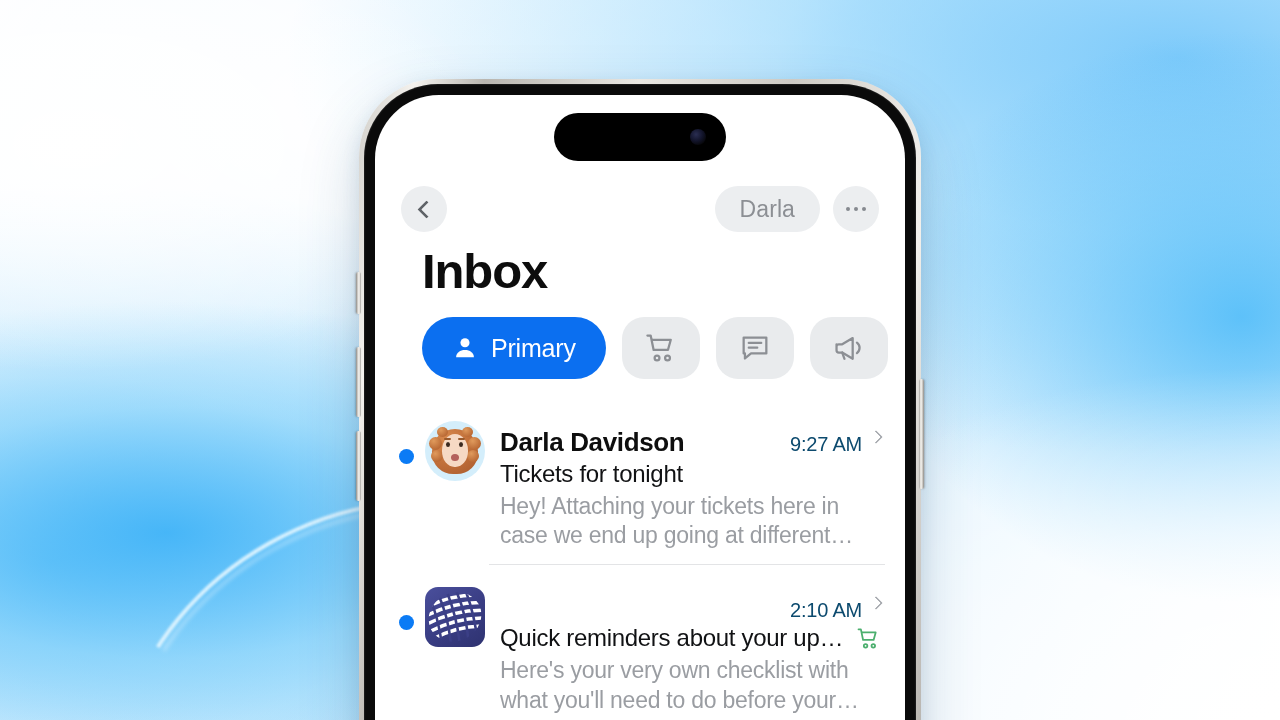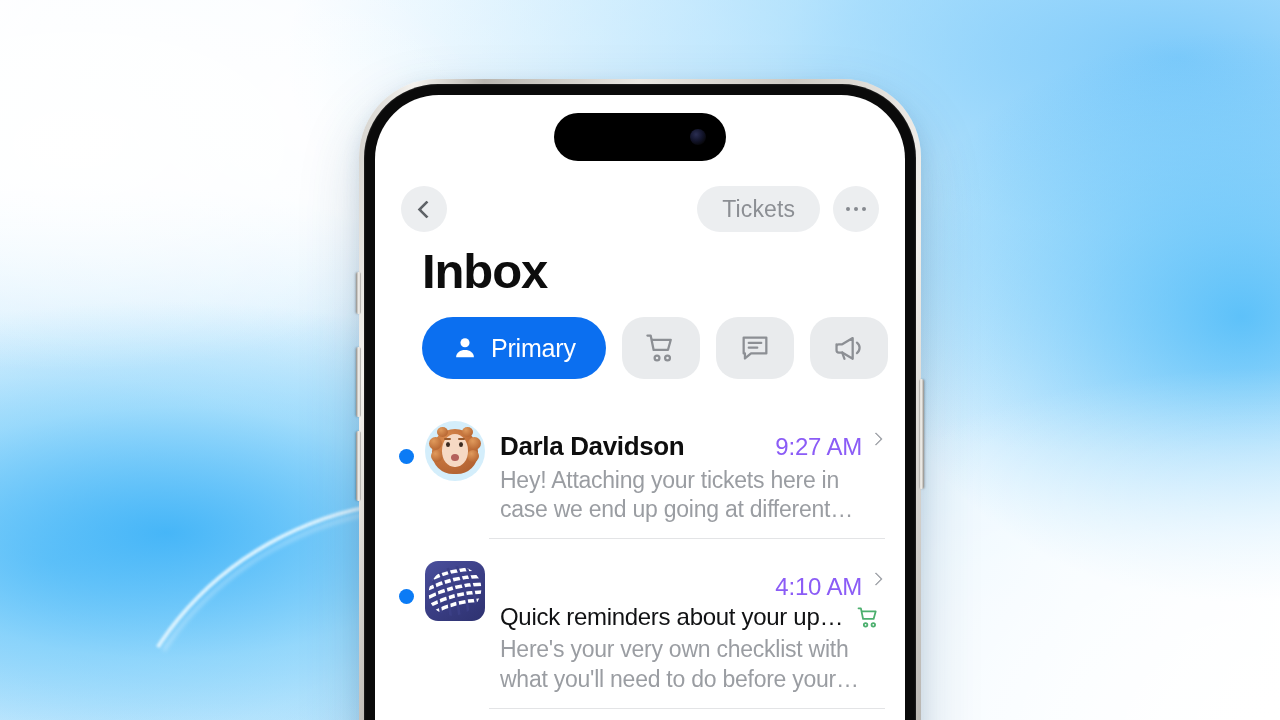--- a/index.html
+++ b/index.html
@@ -249,21 +249,21 @@
   }
   .ua-globe { position:absolute; inset:0; }
 
   .mail-body { flex:1 1 auto; min-width:0; padding-top:4px; }
   .mail-top { display:flex; align-items:baseline; gap:10px; }
   .sender {
     font-size:26px; font-weight:bold; color:#0e0e0e; letter-spacing:-0.35px;
     white-space:nowrap; overflow:hidden; text-overflow:ellipsis;
   }
   .top-right { margin-left:auto; display:flex; align-items:center; gap:9px; flex:0 0 auto; }
-  .time { font-size:24px; color:#8b5cf6; letter-spacing:-0.2px;margin-top:16px; }
+  .time { font-size:20px; color:#0c4a6e; letter-spacing:-0.2px;margin-top:16px; }
   .chev-right {
     width:10px; height:10px;
     border-right:2.6px solid #a9acb1; border-top:2.6px solid #a9acb1;
     transform:rotate(45deg); border-radius:1px;
   }
   .subject-line { display:flex; align-items:center; gap:8px; margin-top:2px; }
   .subject {
     font-size:24px; color:#111214; letter-spacing:-0.3px;
     white-space:nowrap; overflow:hidden; text-overflow:ellipsis;
   }
@@ -300,21 +300,21 @@
 
         <div id="dynamic-island">
           <div id="front-camera"></div>
         </div>
 
         <div id="nav-bar">
           <button class="circle-btn">
             <span class="chev-left"></span>
           </button>
           <div id="nav-spacer"></div>
-          <button id="select-button">Tickets</button>
+          <button id="select-button">Darla</button>
           <button class="circle-btn">
             <span class="dots">
                 <i></i>
                 <i></i>
                 <i></i>
               </span>
           </button>
         </div>
 
         <div id="page-title">Inbox</div>
@@ -374,20 +374,23 @@
                 <div class="md-mouth"></div>
               </div>
             </div>
             <div class="mail-body">
               <div class="mail-top">
                 <span class="sender">Darla Davidson</span>
                 <span class="top-right">
                   <span class="time">9:27 AM</span>
                   <span class="chev-right"></span>
                 </span>
+              </div>
+              <div class="subject-line">
+                <span class="subject">Tickets for tonight</span>
               </div>
               <div class="preview">Hey! Attaching your tickets here in case we end up going at different times. Can't wait!</div>
             </div>
           </div>
 
           <div class="mail-row">
             <span class="unread-dot"></span>
             <div class="avatar-wrap">
               <div class="ua-logo">
                 <svg class="ua-globe" viewBox="0 0 60 60">
@@ -411,21 +414,21 @@
                       <path d="M37 2 q5 28 0 56"></path>
                       <path d="M46 2 q4 28 0 56"></path>
                     </g>
                   </g>
                 </svg>
               </div>
             </div>
             <div class="mail-body">
               <div class="mail-top">
                 <span class="top-right">
-                  <span class="time">4:10 AM</span>
+                  <span class="time">2:10 AM</span>
                   <span class="chev-right"></span>
                 </span>
               </div>
               <div class="subject-line">
                 <span class="subject">Quick reminders about your upcoming...</span>
                 <span class="cart-badge">
                   <svg width="25" height="25" viewBox="0 0 24 24" fill="none" stroke="#4caf6e" stroke-width="1.7" stroke-linecap="round" stroke-linejoin="round">
                     <path d="M2.4 3.2h2.3l2.1 10.2h10.1l2-7.2H6.1"></path>
                     <circle cx="9.2" cy="19" r="1.7"></circle>
                     <circle cx="16.6" cy="19" r="1.7"></circle>

